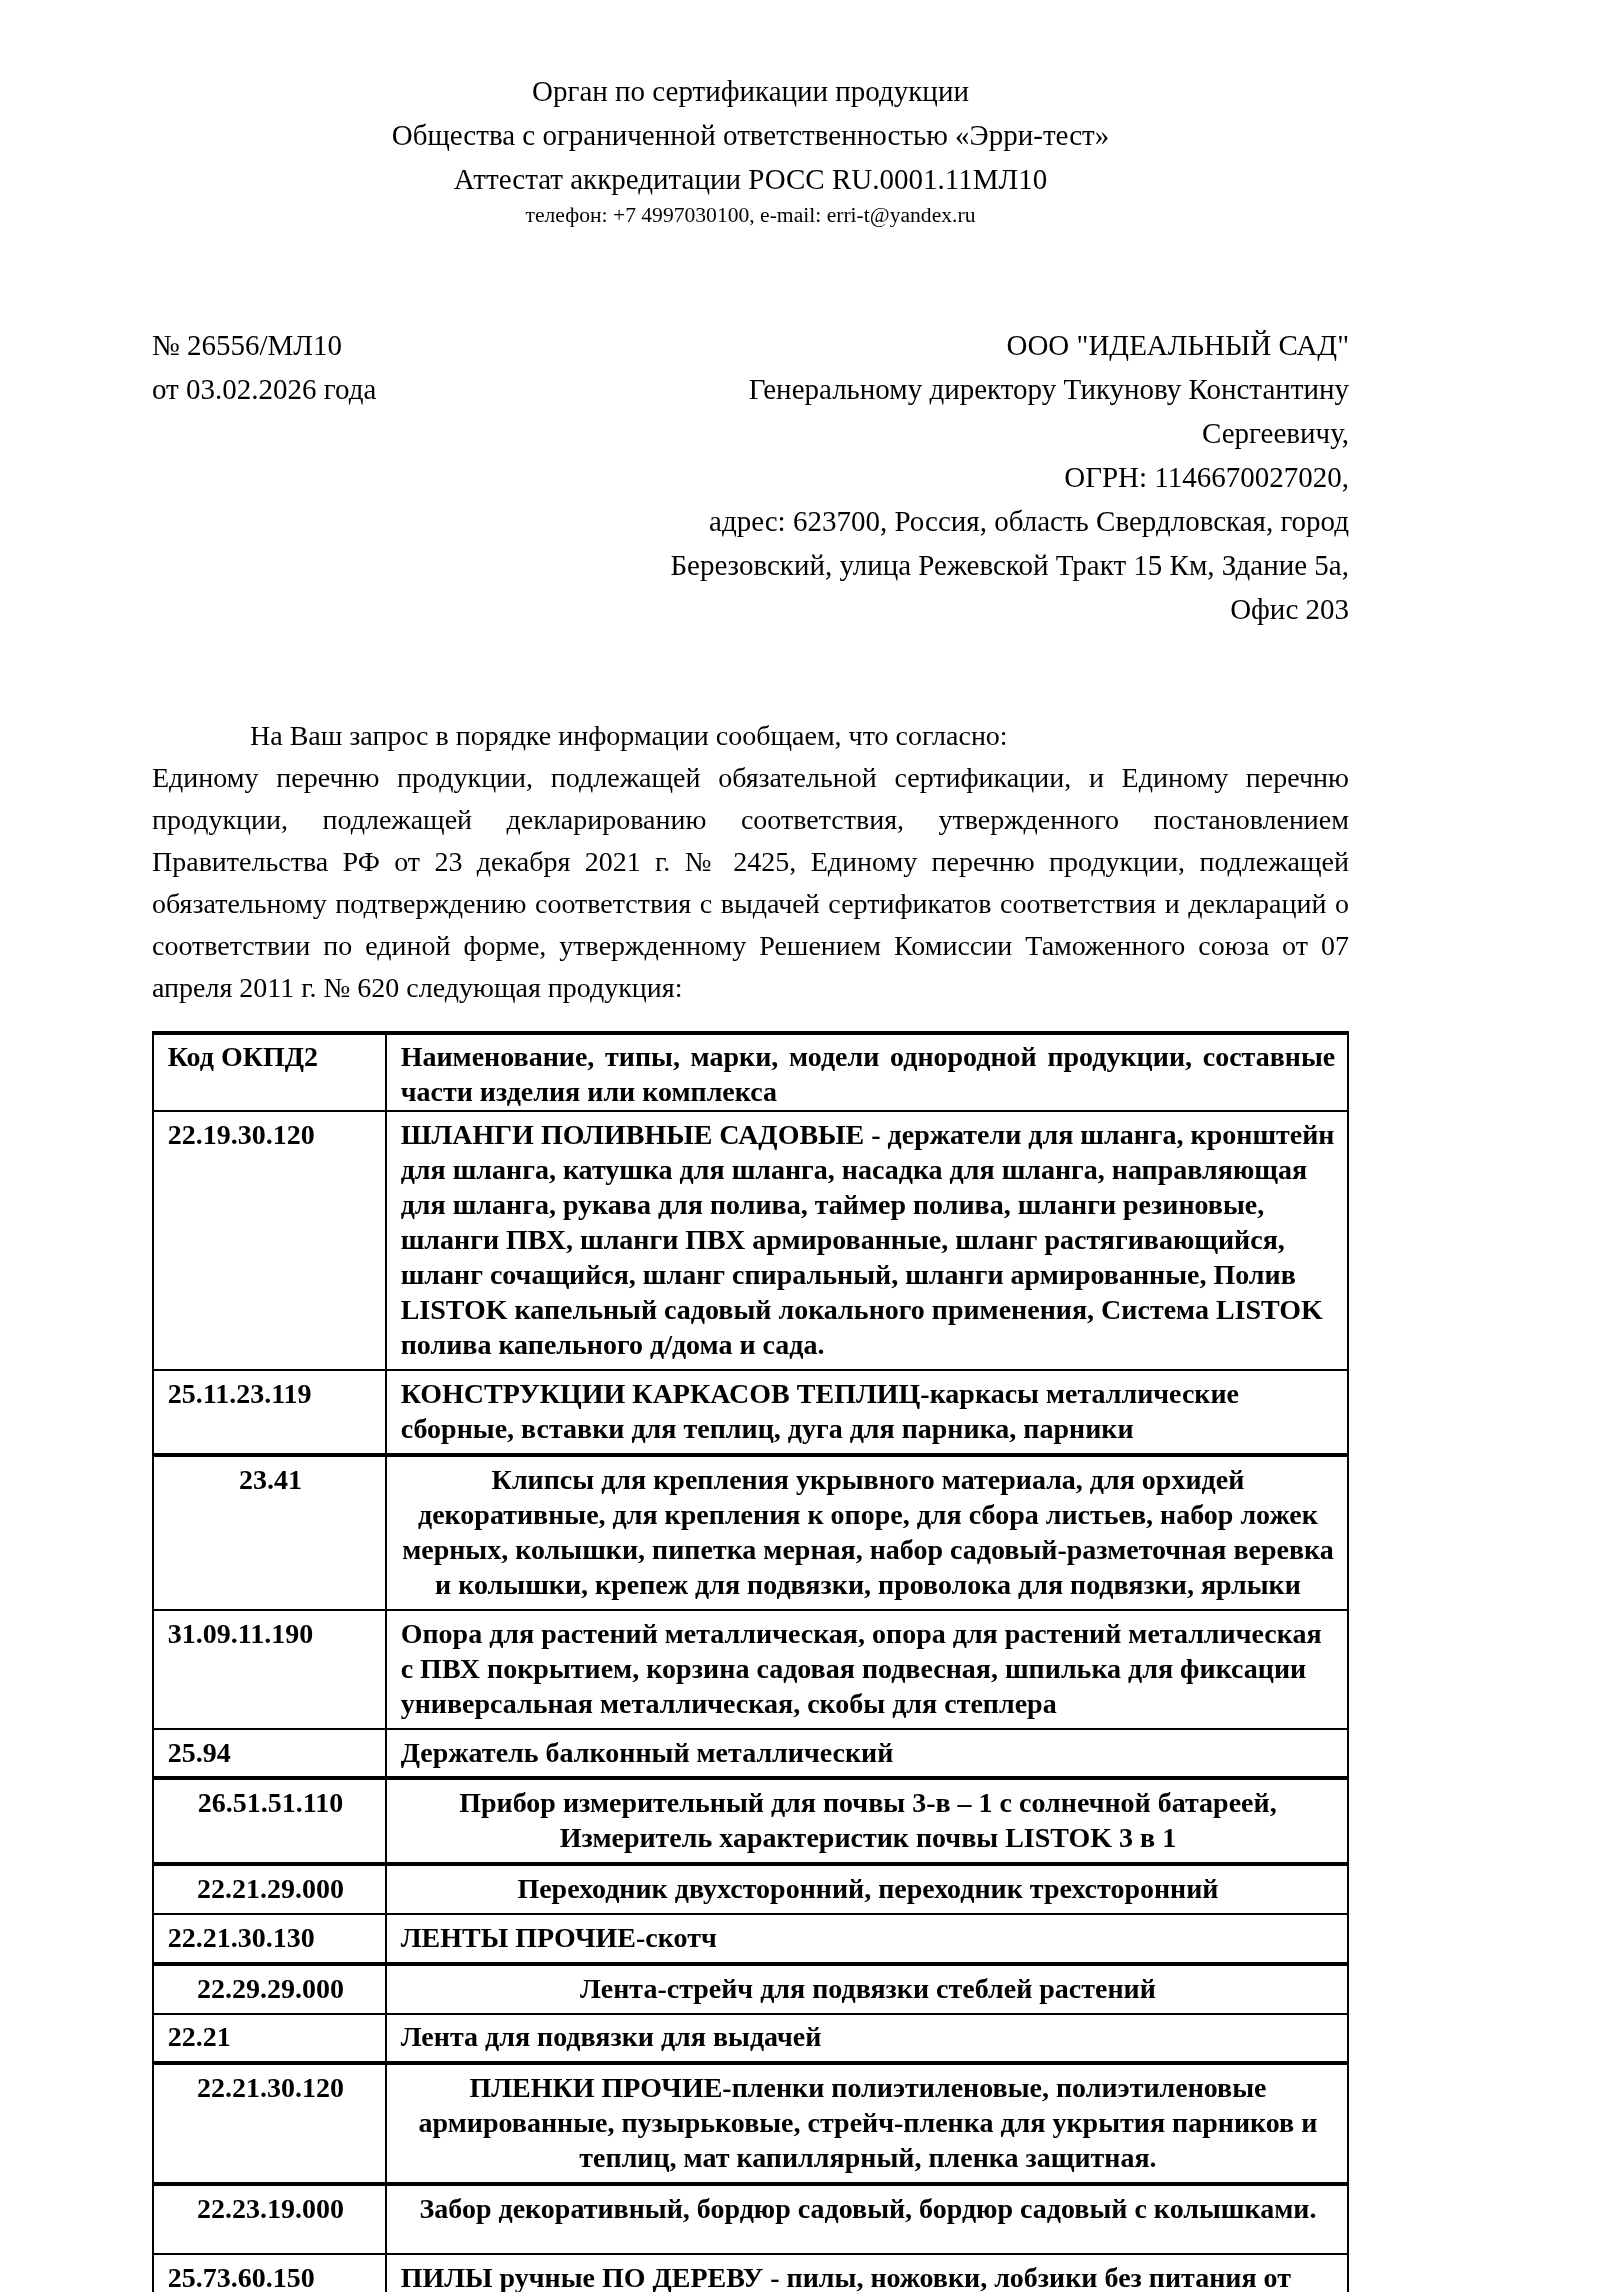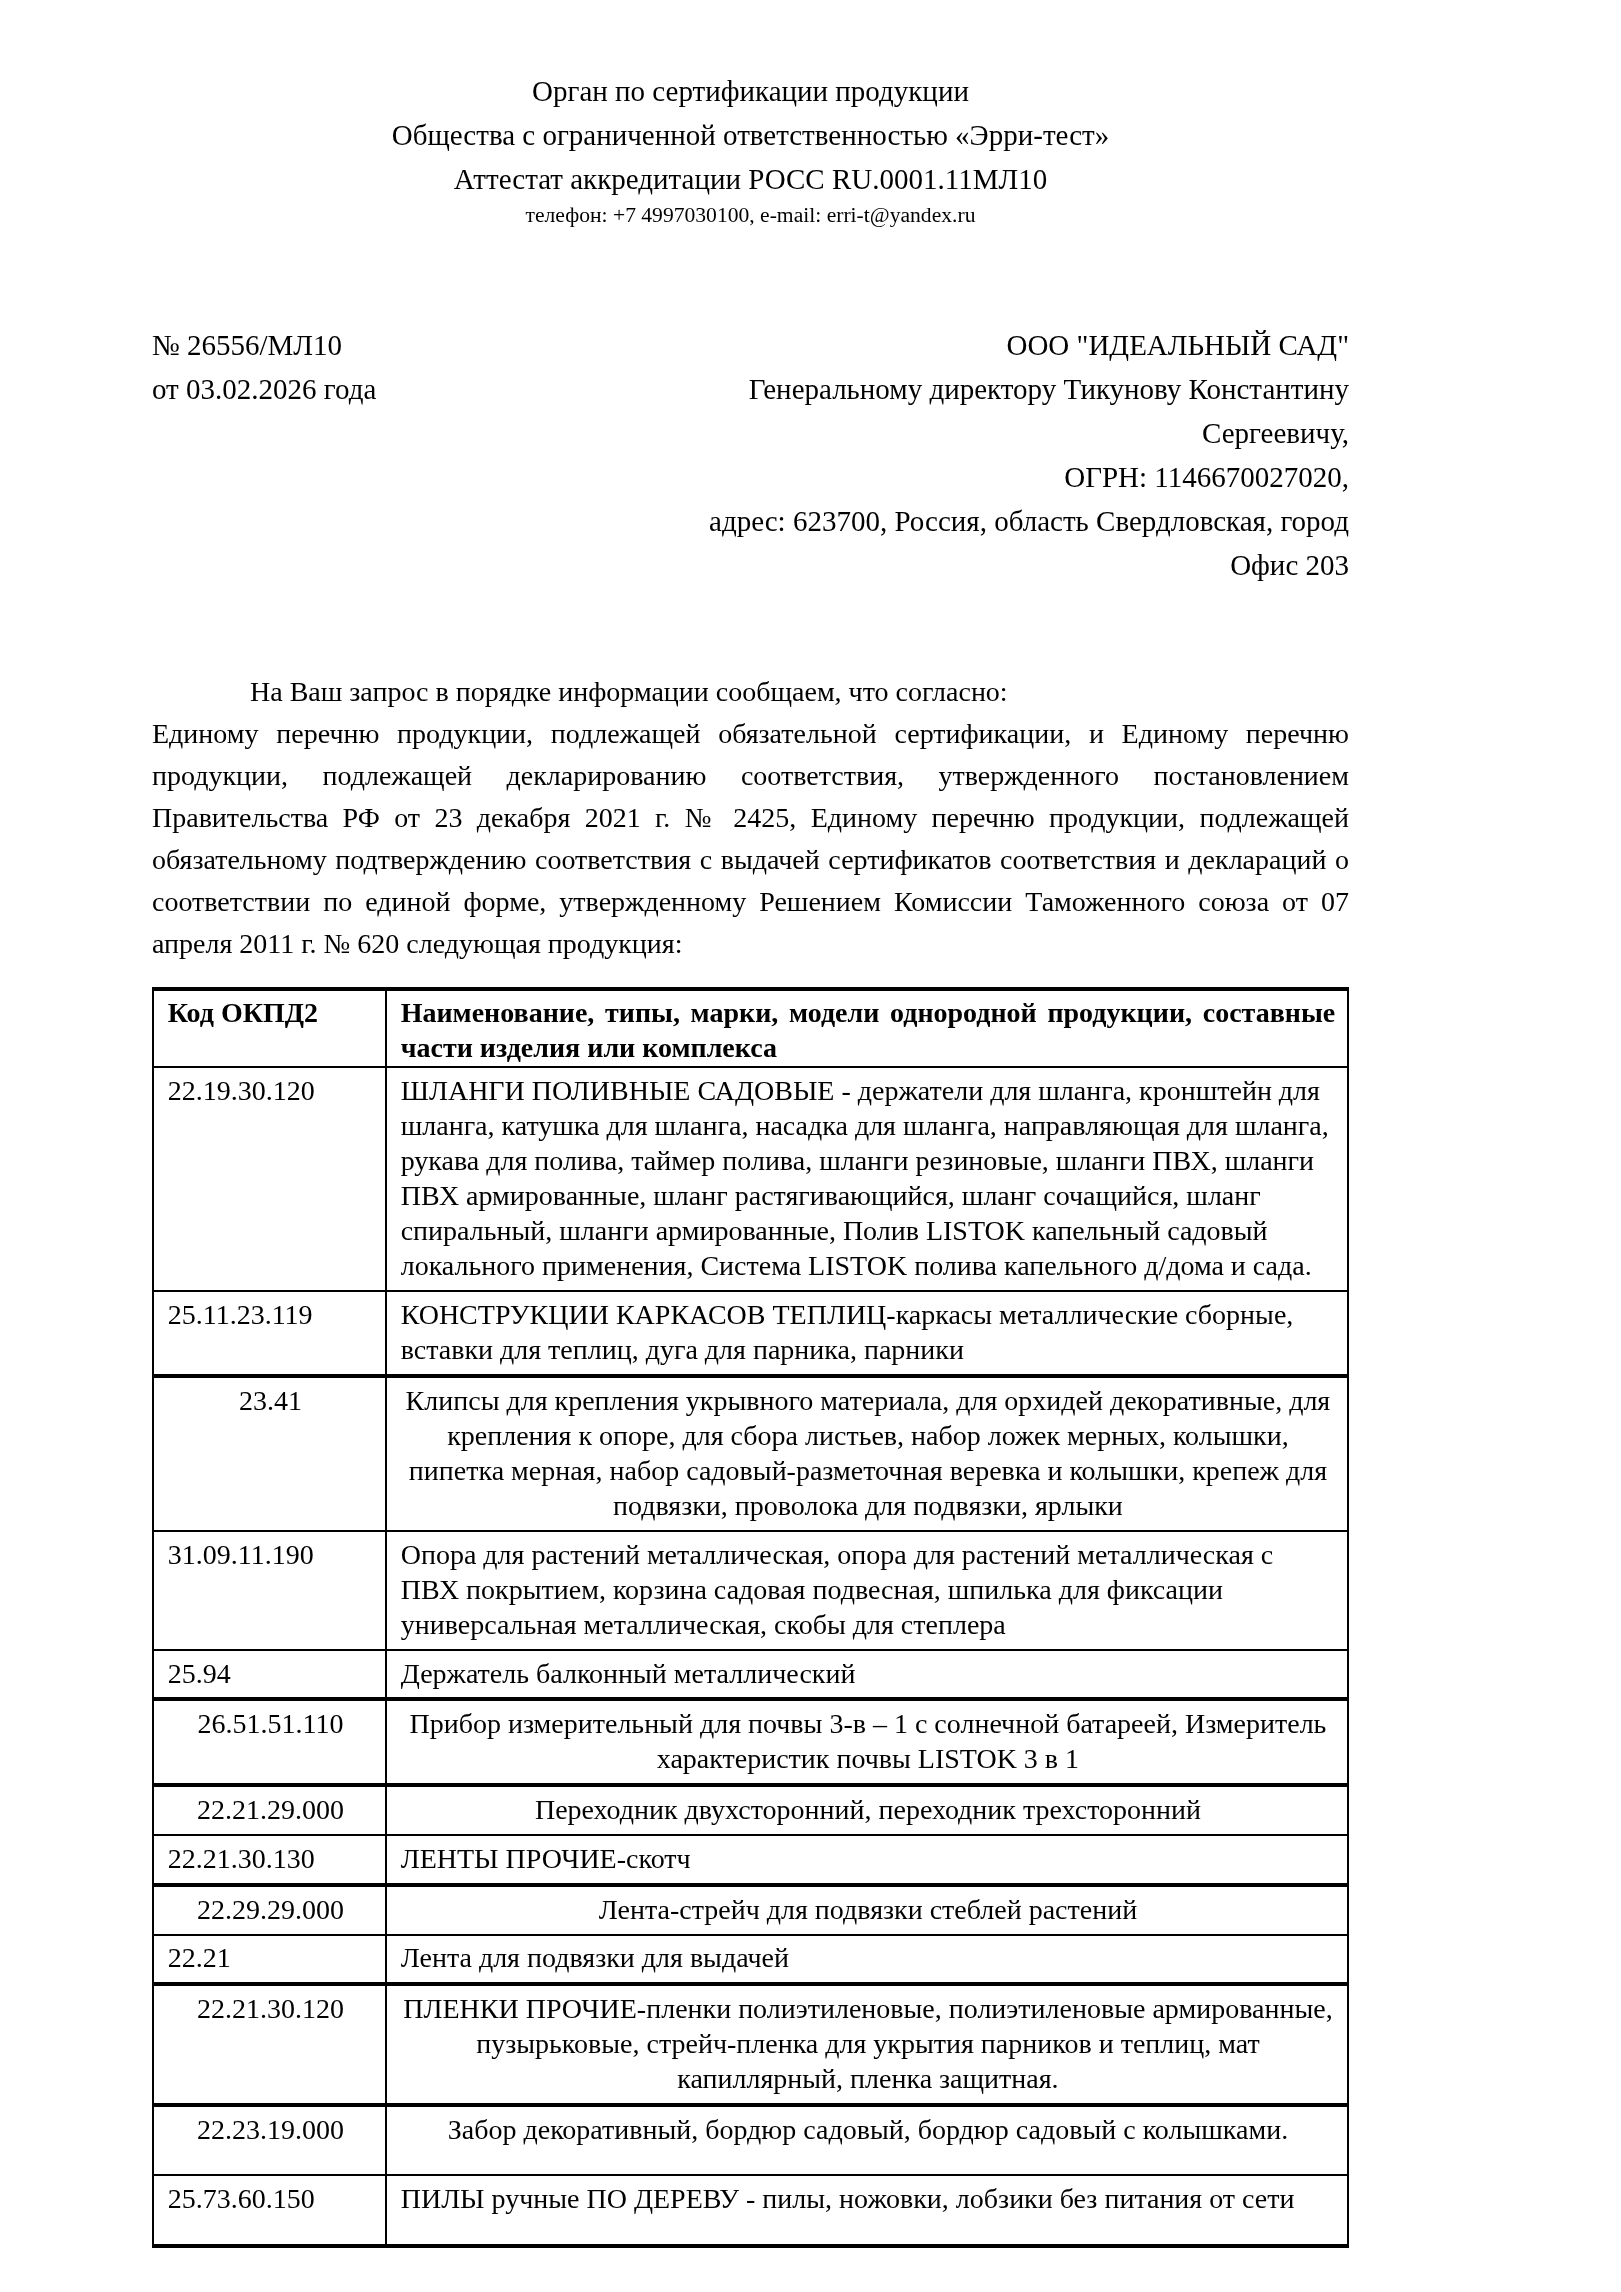--- a/index.html
+++ b/index.html
@@ -28,20 +28,21 @@
     width:100%; border-collapse:collapse; margin-top:21.6px;
     border:2px solid #000;
     border-top-width:4.9px; border-bottom-width:4.9px;
   }
   table.products th, table.products td {
     border:2px solid #000;
     vertical-align:top;
     font-size:28px; line-height:35px;
     padding:4.9px 11.8px 6.9px 13.7px;
     text-align:left;
+    font-weight:bold;
   }
   table.products col.c-code { width:233px; }
   table.products th { font-weight:bold; }
   table.products th.h-name { text-align:justify; padding-bottom:1px; }
   table.products th.h-code { padding-bottom:14.7px; }
   td.cell-name { text-align:justify; }
   tr.thick-top td { border-top-width:4.9px;text-align:center; }
   tr.tall td { padding-bottom:27.4px; }
 </style>
 </head>
@@ -60,20 +61,21 @@
     <div class="letter-meta">
       <div>№ 26556/МЛ10</div>
       <div>от 03.02.2026 года</div>
     </div>
     <div class="recipient">
         <div>ООО "ИДЕАЛЬНЫЙ САД"</div>
         <div>Генеральному директору Тикунову Константину</div>
         <div>Сергеевичу,</div>
         <div>ОГРН: 1146670027020,</div>
         <div>адрес: 623700, Россия, область Свердловская, город</div>
+        <div>Березовский, улица Режевской Тракт 15 Км, Здание 5а,</div>
         <div>Офис 203</div>
       </div>
   </div>
 
   <div class="intro">На Ваш запрос в порядке информации сообщаем, что согласно:</div>
   <div class="paragraph">Единому перечню продукции, подлежащей обязательной сертификации, и Единому перечню продукции, подлежащей декларированию соответствия, утвержденного постановлением Правительства РФ от 23 декабря 2021 г. № 2425, Единому перечню продукции, подлежащей обязательному подтверждению соответствия с выдачей сертификатов соответствия и деклараций о соответствии по единой форме, утвержденному Решением Комиссии Таможенного союза от 07 апреля 2011 г. № 620 следующая продукция:</div>
 
   <table class="products">
     <colgroup>
         <col class="c-code">

